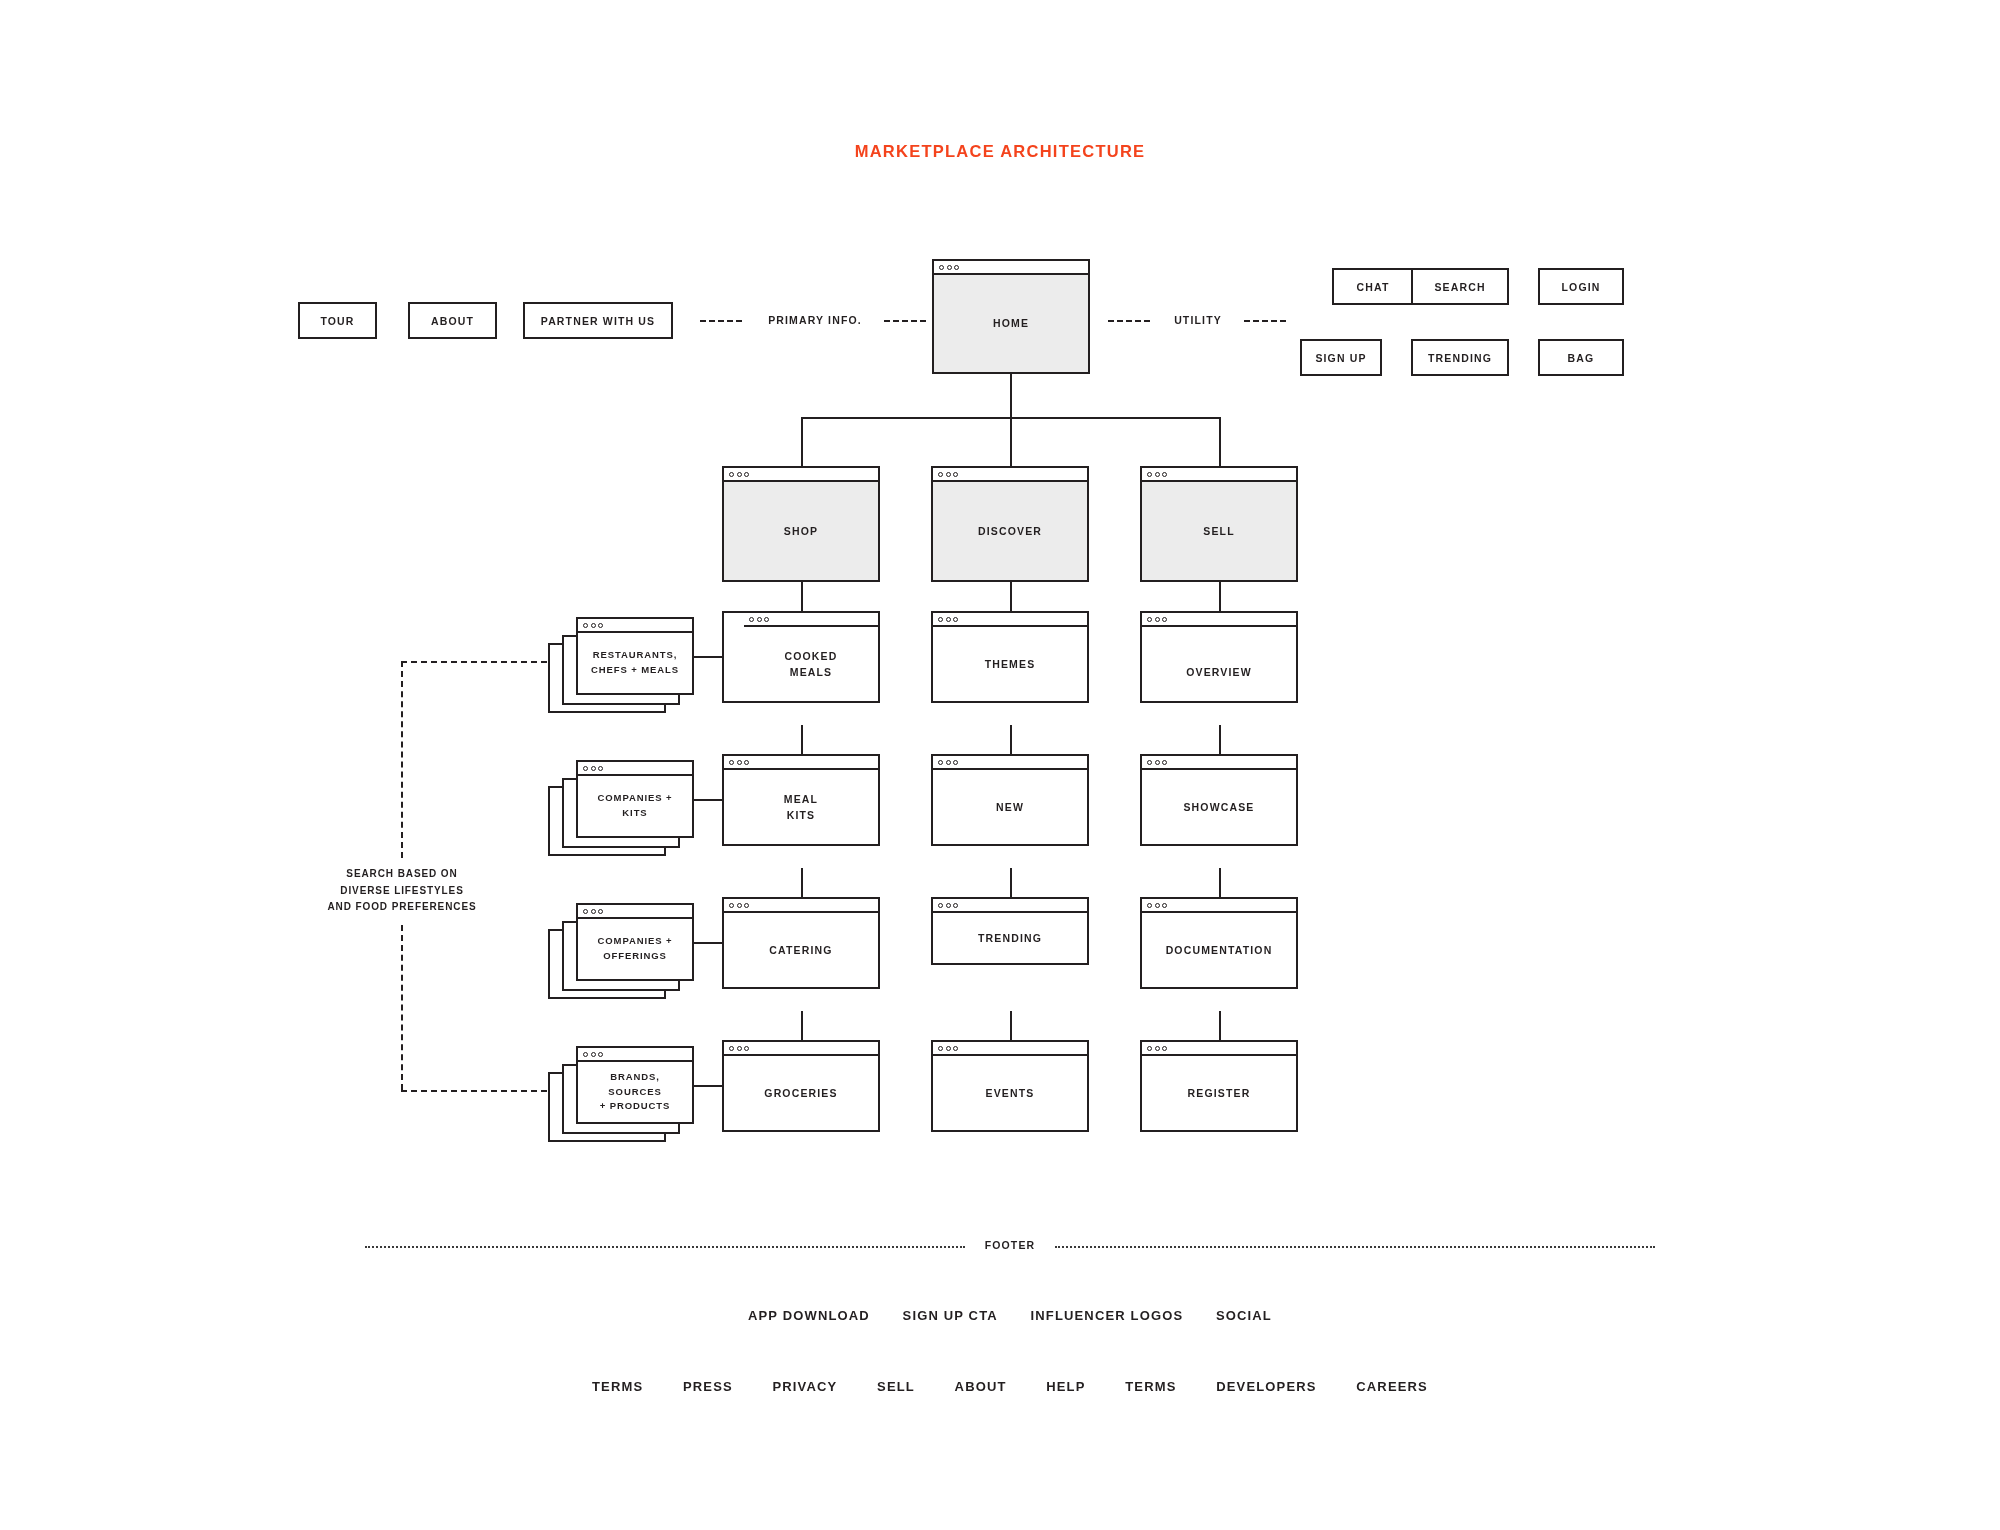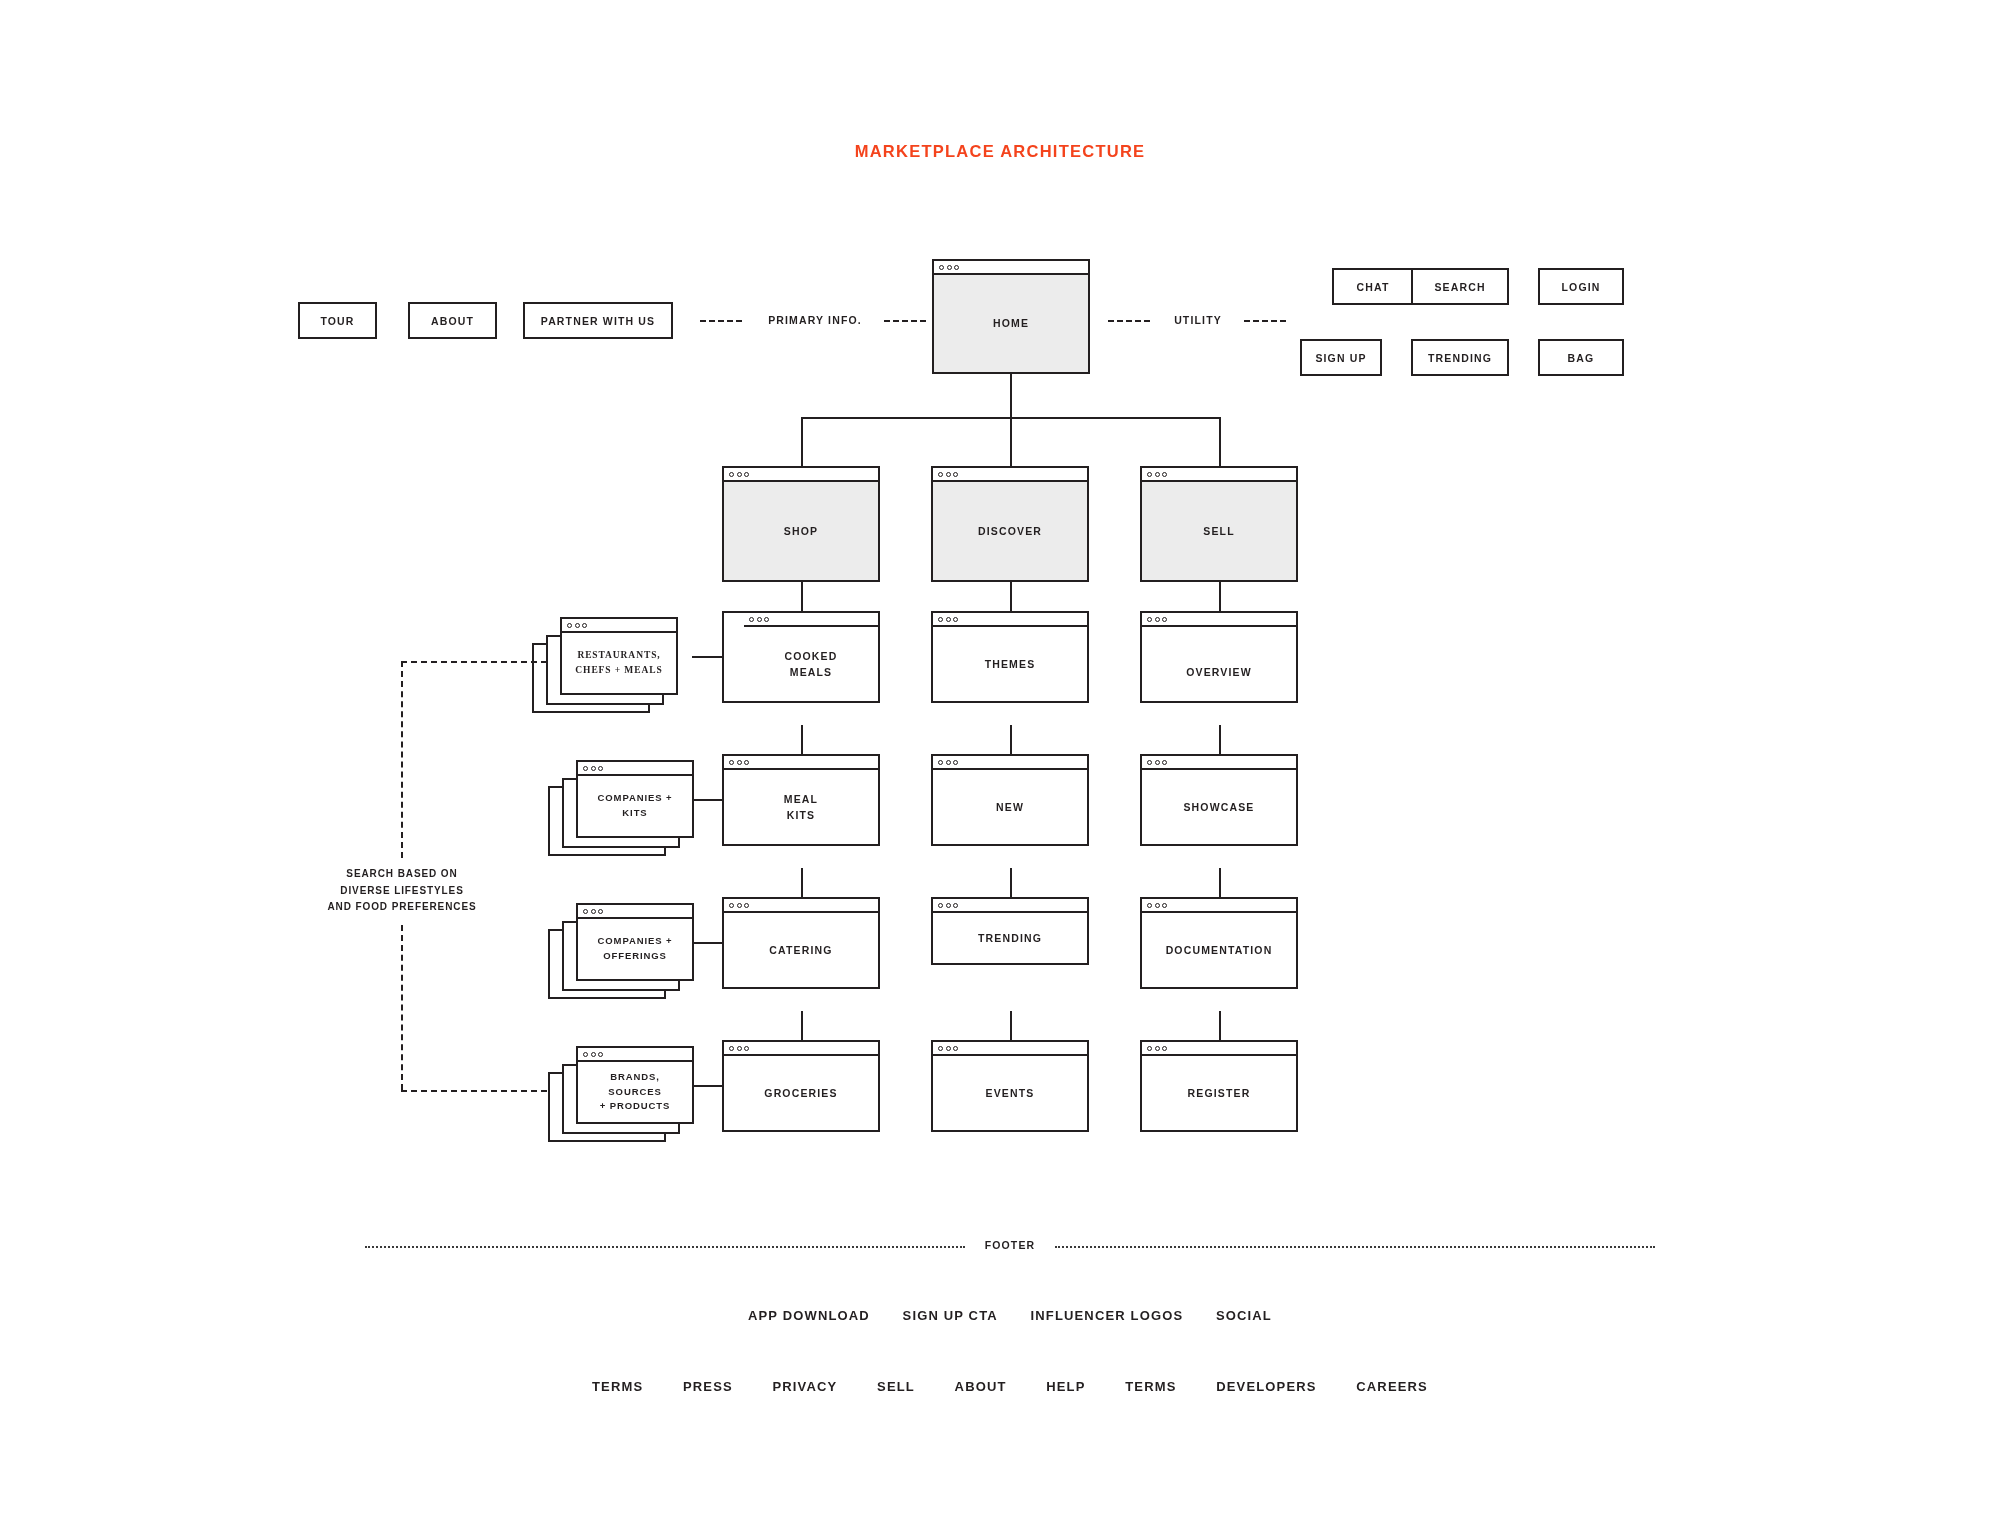--- a/index.html
+++ b/index.html
@@ -351,21 +351,21 @@
       <span class="dot"></span>
     </div>
     <div class="win-body">REGISTER</div>
   </div>
 
   <div class="ln h" style="left:692px;top:656px;width:32px;"></div>
   <div class="ln h" style="left:692px;top:799px;width:32px;"></div>
   <div class="ln h" style="left:692px;top:942px;width:32px;"></div>
   <div class="ln h" style="left:692px;top:1085px;width:32px;"></div>
 
-  <div class="stack" style="left:532px;top:617px;width:146px;height:96px;font-family:Liberation Serif, serif;">
+  <div class="stack" style="left:548px;top:617px;width:146px;height:96px;">
     <div class="layer" style="left:0px;top:26px;width:118px;height:70px;"></div>
     <div class="layer" style="left:14px;top:18px;width:118px;height:70px;"></div>
     <div class="win" style="left:28px;top:0px;width:118px;height:78px;">
       <div class="win-bar">
         <span class="dot"></span>
         <span class="dot"></span>
         <span class="dot"></span>
       </div>
       <div class="win-body" style="font-size:9.5px;letter-spacing:0.9px;">RESTAURANTS,<br>CHEFS + MEALS</div>
     </div>

